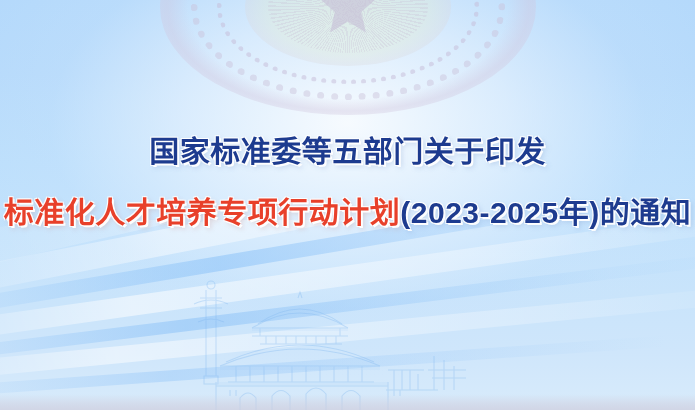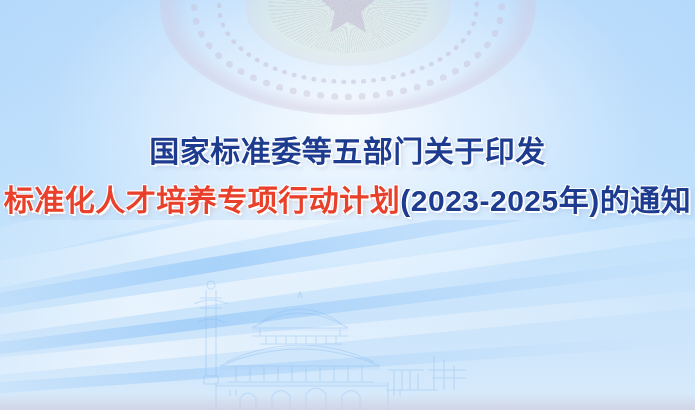--- a/index.html
+++ b/index.html
@@ -135,21 +135,21 @@
     font-size: 30px;
     color: #1d3b8f;
     text-shadow:
       2px 2px 0 rgba(255,255,255,0.95),
       -1px -1px 0 rgba(255,255,255,0.85),
        1px -1px 0 rgba(255,255,255,0.85),
       -1px  1px 0 rgba(255,255,255,0.85),
        3px 3px 5px rgba(120,150,200,0.35);
   }
   .title-line-2 {
-    margin-top: 14px;
+    margin-top: 26px;
     font-size: 30px;
     color: #1d3b8f;
     text-shadow:
       2px 2px 0 rgba(255,255,255,0.95),
       -1px -1px 0 rgba(255,255,255,0.85),
        1px -1px 0 rgba(255,255,255,0.85),
       -1px  1px 0 rgba(255,255,255,0.85),
        3px 3px 5px rgba(120,150,200,0.35);
   }
   .hl-red {

